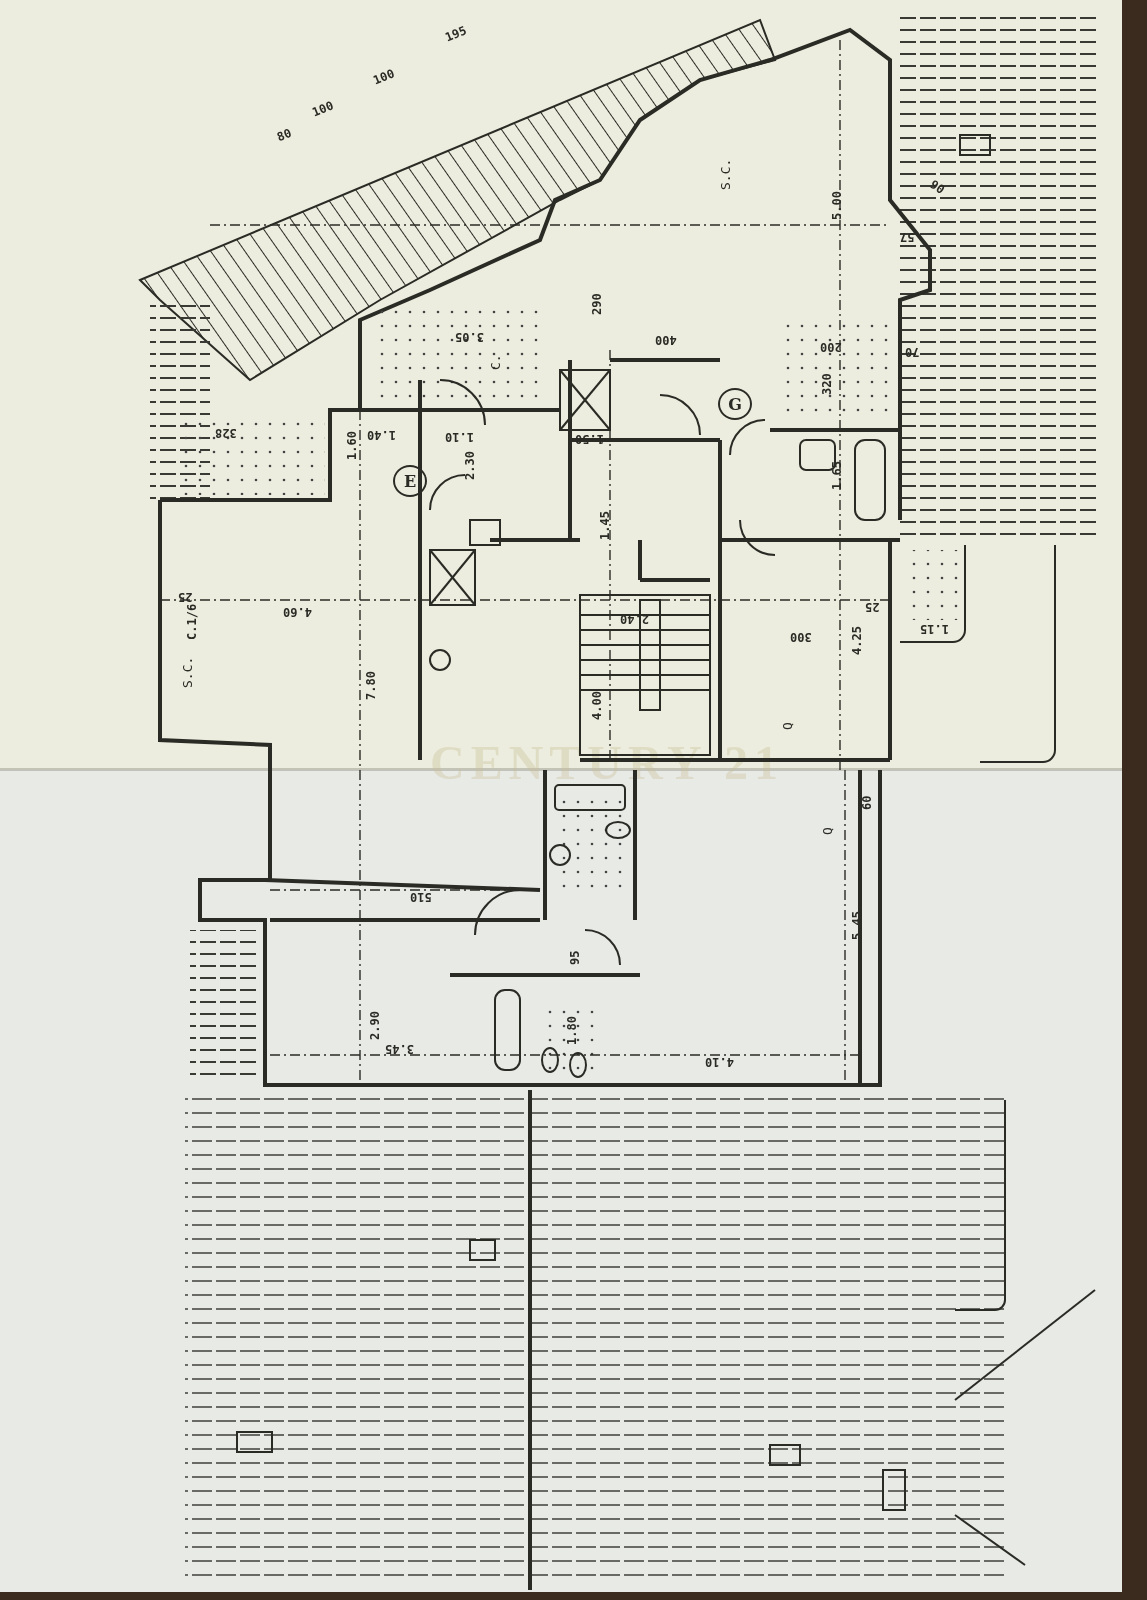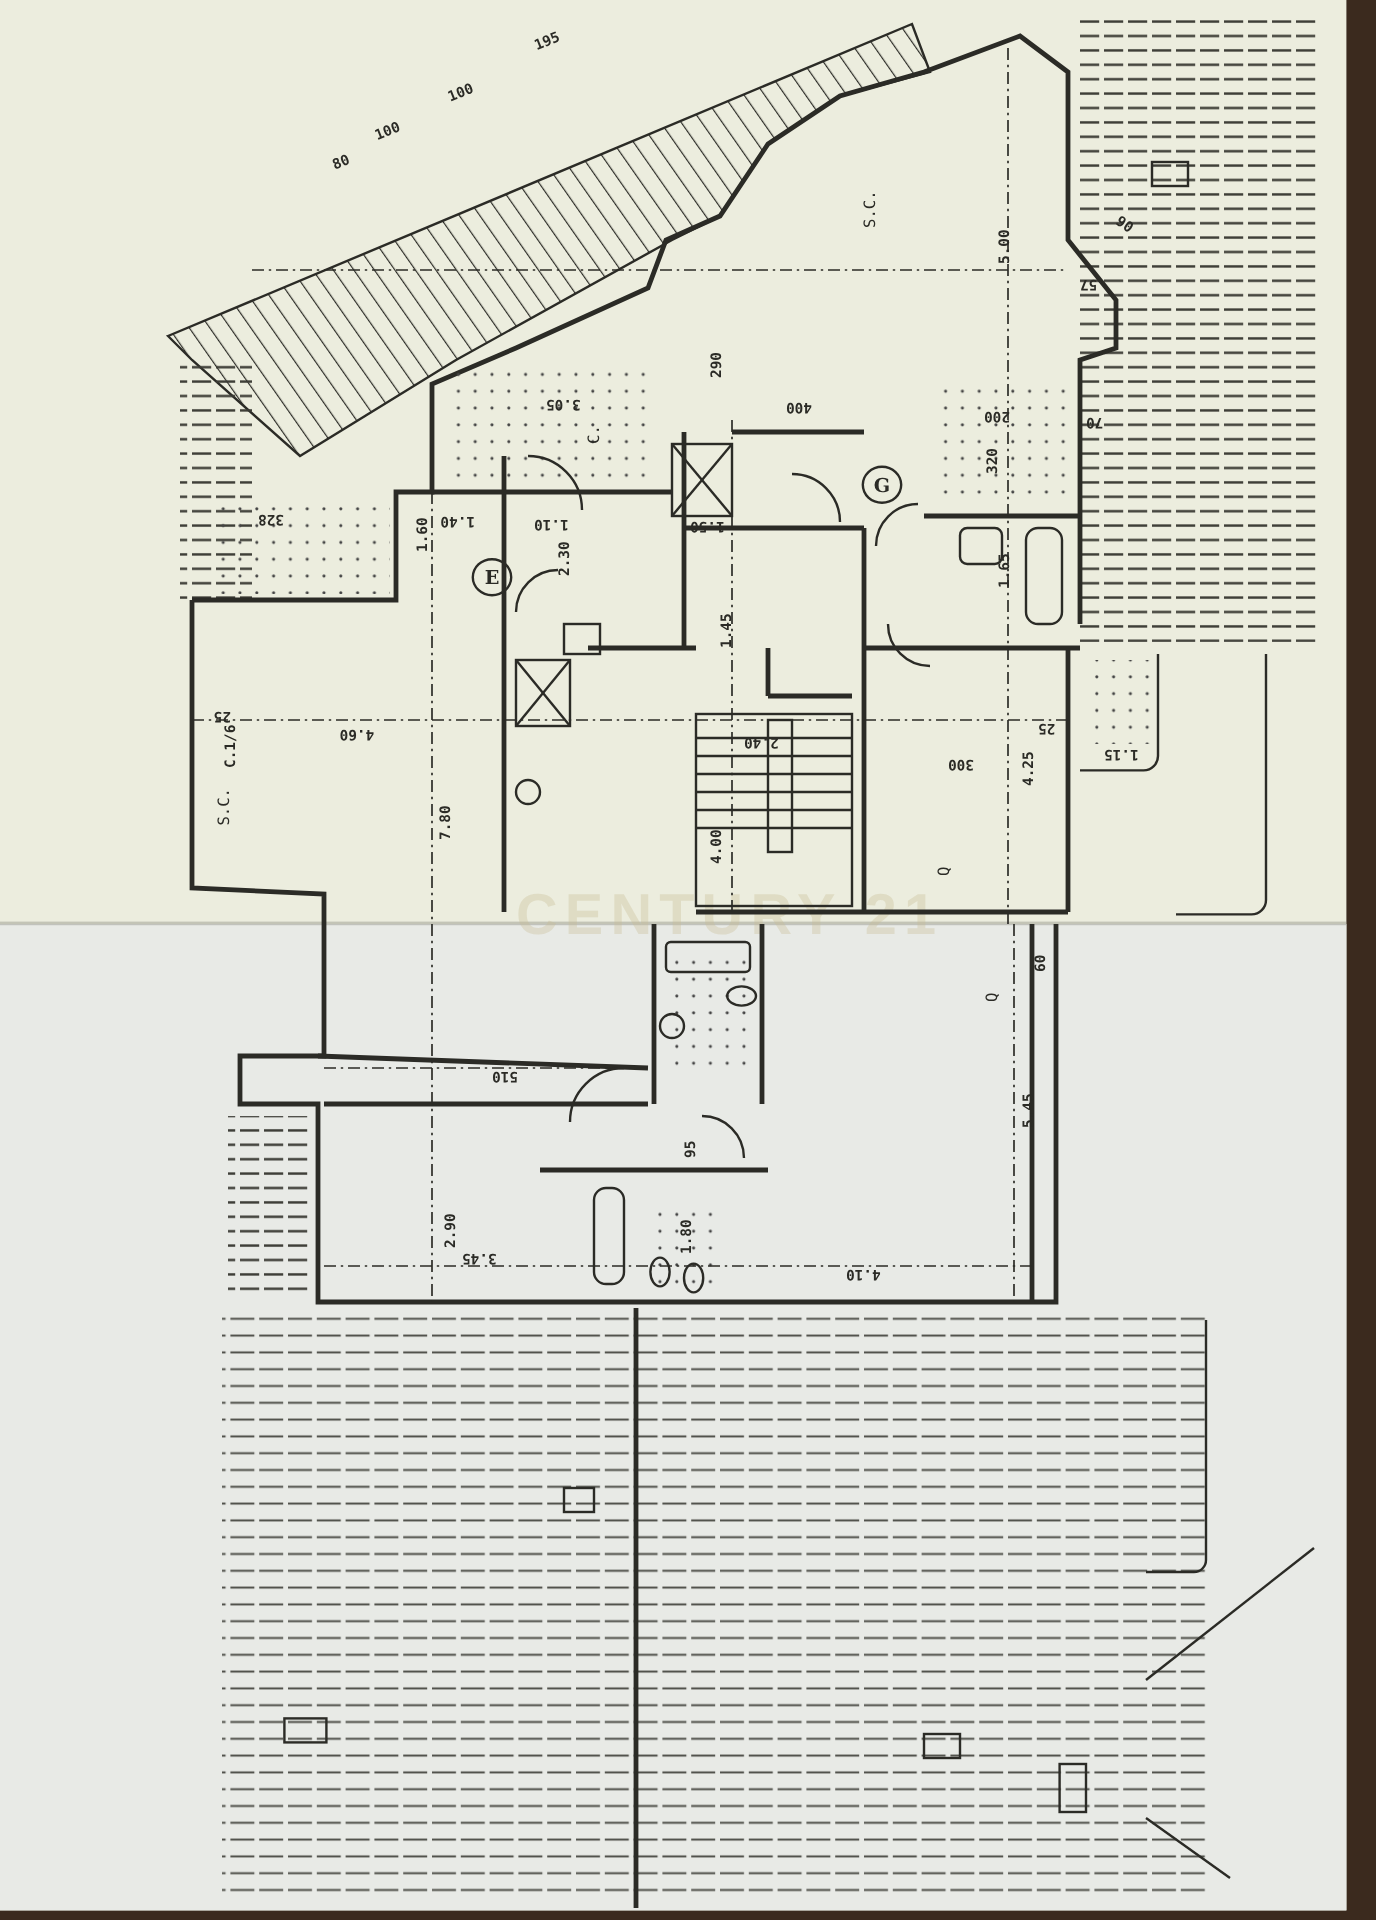--- a/index.html
+++ b/index.html
@@ -6,21 +6,21 @@
   body{width:1147px;height:1600px;position:relative;overflow:hidden;font-family:"DejaVu Sans",sans-serif;}
   .paper{position:absolute;left:0;top:0;width:1122px;height:1592px;background:#ecedde;}
   .paper.lower{top:770px;height:822px;background:#e8eae6;}
   .fold{position:absolute;left:0;top:768px;width:1122px;height:3px;background:rgba(120,120,110,0.35);}
   svg.plan{position:absolute;left:0;top:0;}
   .dim{position:absolute;font-family:"DejaVu Sans Mono",monospace;font-size:12px;color:#2b2b26;font-weight:bold;white-space:nowrap;}
   .r180{transform:rotate(180deg);}
   .r90{transform:rotate(-90deg);transform-origin:left top;}
   .rlab{position:absolute;font-family:"DejaVu Sans Mono",monospace;font-size:13px;color:#2b2b26;}
   .circ{position:absolute;border:2px solid #2b2b26;border-radius:50%;font-family:"DejaVu Serif",serif;font-size:16px;font-weight:bold;color:#2b2b26;display:flex;align-items:center;justify-content:center;}
-  .wm{position:absolute;left:430px;top:735px;font-family:Liberation Sans, sans-serif;font-size:48px;font-weight:bold;color:rgba(200,190,150,0.35);letter-spacing:6px;}
+  .wm{position:absolute;left:430px;top:735px;font-family:Liberation Serif, serif;font-size:48px;font-weight:bold;color:rgba(200,190,150,0.35);letter-spacing:6px;}
 </style>
 </head>
 <body>
 
 <div class="paper"></div>
 <div class="paper lower"></div>
 <div class="fold"></div>
 <div class="wm">CENTURY 21</div>
 
 <svg class="plan" width="1147" height="1600" viewBox="0 0 1147 1600">

